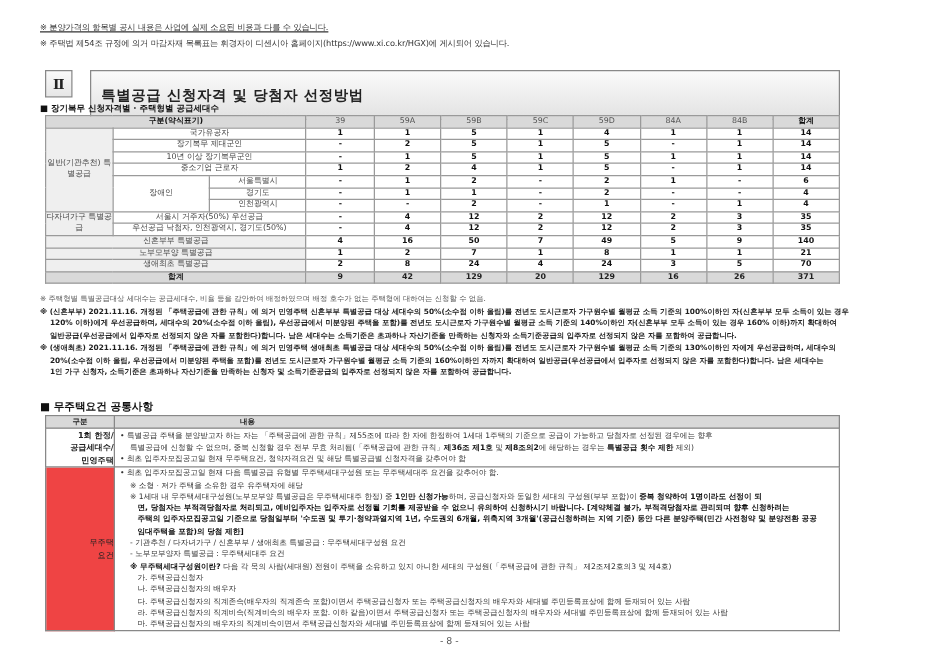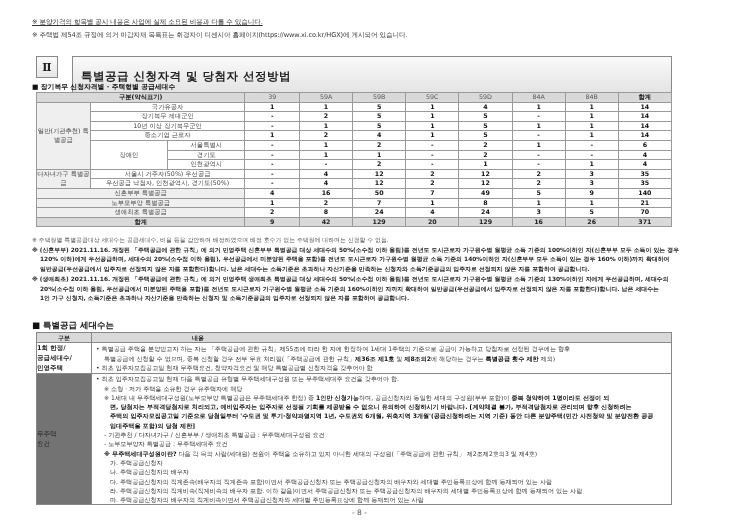--- a/index.html
+++ b/index.html
@@ -20,22 +20,22 @@
   table.t1 td.lbl { color: #444; }
   table.t1 td.shade { background: #efefef; }
   table.t1 tr.total td { background: #d9d9d9; font-weight: bold; }
   .notes { position: absolute; left: 32px; top: 236px; width: 660px; font-size: 5.9px; line-height: 9.7px; color: #222; }
   .notes p { white-space: nowrap; }
   .notes .b { font-weight: bold; }
   .notes .ind { padding-left: 8px; }
   table.t2 { position: absolute; left: 36px; top: 332px; width: 636px; border-collapse: collapse; font-size: 6.1px; }
   table.t2 td, table.t2 th { border: 1px solid #888; padding: 0; line-height: 9.3px; vertical-align: middle; }
   table.t2 th { background: #d9d9d9; font-weight: bold; height: 9px; font-size: 6px; }
-  table.t2 td.k { width: 55px; text-align: left; font-weight: bold; font-size: 6.5px; line-height: 10px; }
-  table.t2 td.k.shade { background: #737373; font-weight: normal; }
+  table.t2 td.k { width: 55px; text-align: right; font-weight: bold; font-size: 6.5px; line-height: 10px; }
+  table.t2 td.k.shade { background: #ef4444; font-weight: normal; }
   table.t2 td.c { padding-left: 4px; white-space: nowrap; color: #333; }
   table.t2 .b { font-weight: bold; color: #111; }
   .l { display: block; white-space: nowrap; }
   .l.i1 { padding-left: 8px; }
   .l.i2 { padding-left: 14px; }
   .page-num { position: absolute; left: 352px; top: 508px; font-size: 7.5px; color: #555; }
 </style>
 </head>
 <body>
 
@@ -227,21 +227,21 @@
 <div class="notes">
   <p style="color:#555;">※ 주택형별 특별공급대상 세대수는 공급세대수, 비율 등을 감안하여 배정하였으며 배정 호수가 없는 주택형에 대하여는 신청할 수 없음.</p>
   <p class="b">※ (신혼부부) 2021.11.16. 개정된 「주택공급에 관한 규칙」에 의거 민영주택 신혼부부 특별공급 대상 세대수의 50%(소수점 이하 올림)를 전년도 도시근로자 가구원수별 월평균 소득 기준의 100%이하인 자(신혼부부 모두 소득이 있는 경우</p>
   <p class="b ind">120% 이하)에게 우선공급하며, 세대수의 20%(소수점 이하 올림), 우선공급에서 미분양된 주택을 포함)를 전년도 도시근로자 가구원수별 월평균 소득 기준의 140%이하인 자(신혼부부 모두 소득이 있는 경우 160% 이하)까지 확대하여</p>
   <p class="b ind">일반공급(우선공급에서 입주자로 선정되지 않은 자를 포함한다)합니다. 남은 세대수는 소득기준은 초과하나 자산기준을 만족하는 신청자와 소득기준공급의 입주자로 선정되지 않은 자를 포함하여 공급합니다.</p>
   <p class="b">※ (생애최초) 2021.11.16. 개정된 「주택공급에 관한 규칙」에 의거 민영주택 생애최초 특별공급 대상 세대수의 50%(소수점 이하 올림)를 전년도 도시근로자 가구원수별 월평균 소득 기준의 130%이하인 자에게 우선공급하며, 세대수의</p>
   <p class="b ind">20%(소수점 이하 올림, 우선공급에서 미분양된 주택을 포함)를 전년도 도시근로자 가구원수별 월평균 소득 기준의 160%이하인 자까지 확대하여 일반공급(우선공급에서 입주자로 선정되지 않은 자를 포함한다)합니다. 남은 세대수는</p>
   <p class="b ind">1인 가구 신청자, 소득기준은 초과하나 자산기준을 만족하는 신청자 및 소득기준공급의 입주자로 선정되지 않은 자를 포함하여 공급합니다.</p>
 </div>
 
-<p class="sub-h2" style="top:320px;">■ 특별공급 세대수는</p>
+<p class="sub-h2" style="top:320px;">■ 무주택요건 공통사항</p>
 
 <table class="t2">
   <tbody>
       <tr>
     <th style="width:55px;">구분</th>
     <th style="text-align:left;padding-left:100px;">내용</th>
   </tr>
   <tr>
     <td class="k">
       <span class="l">1회 한정/</span>

